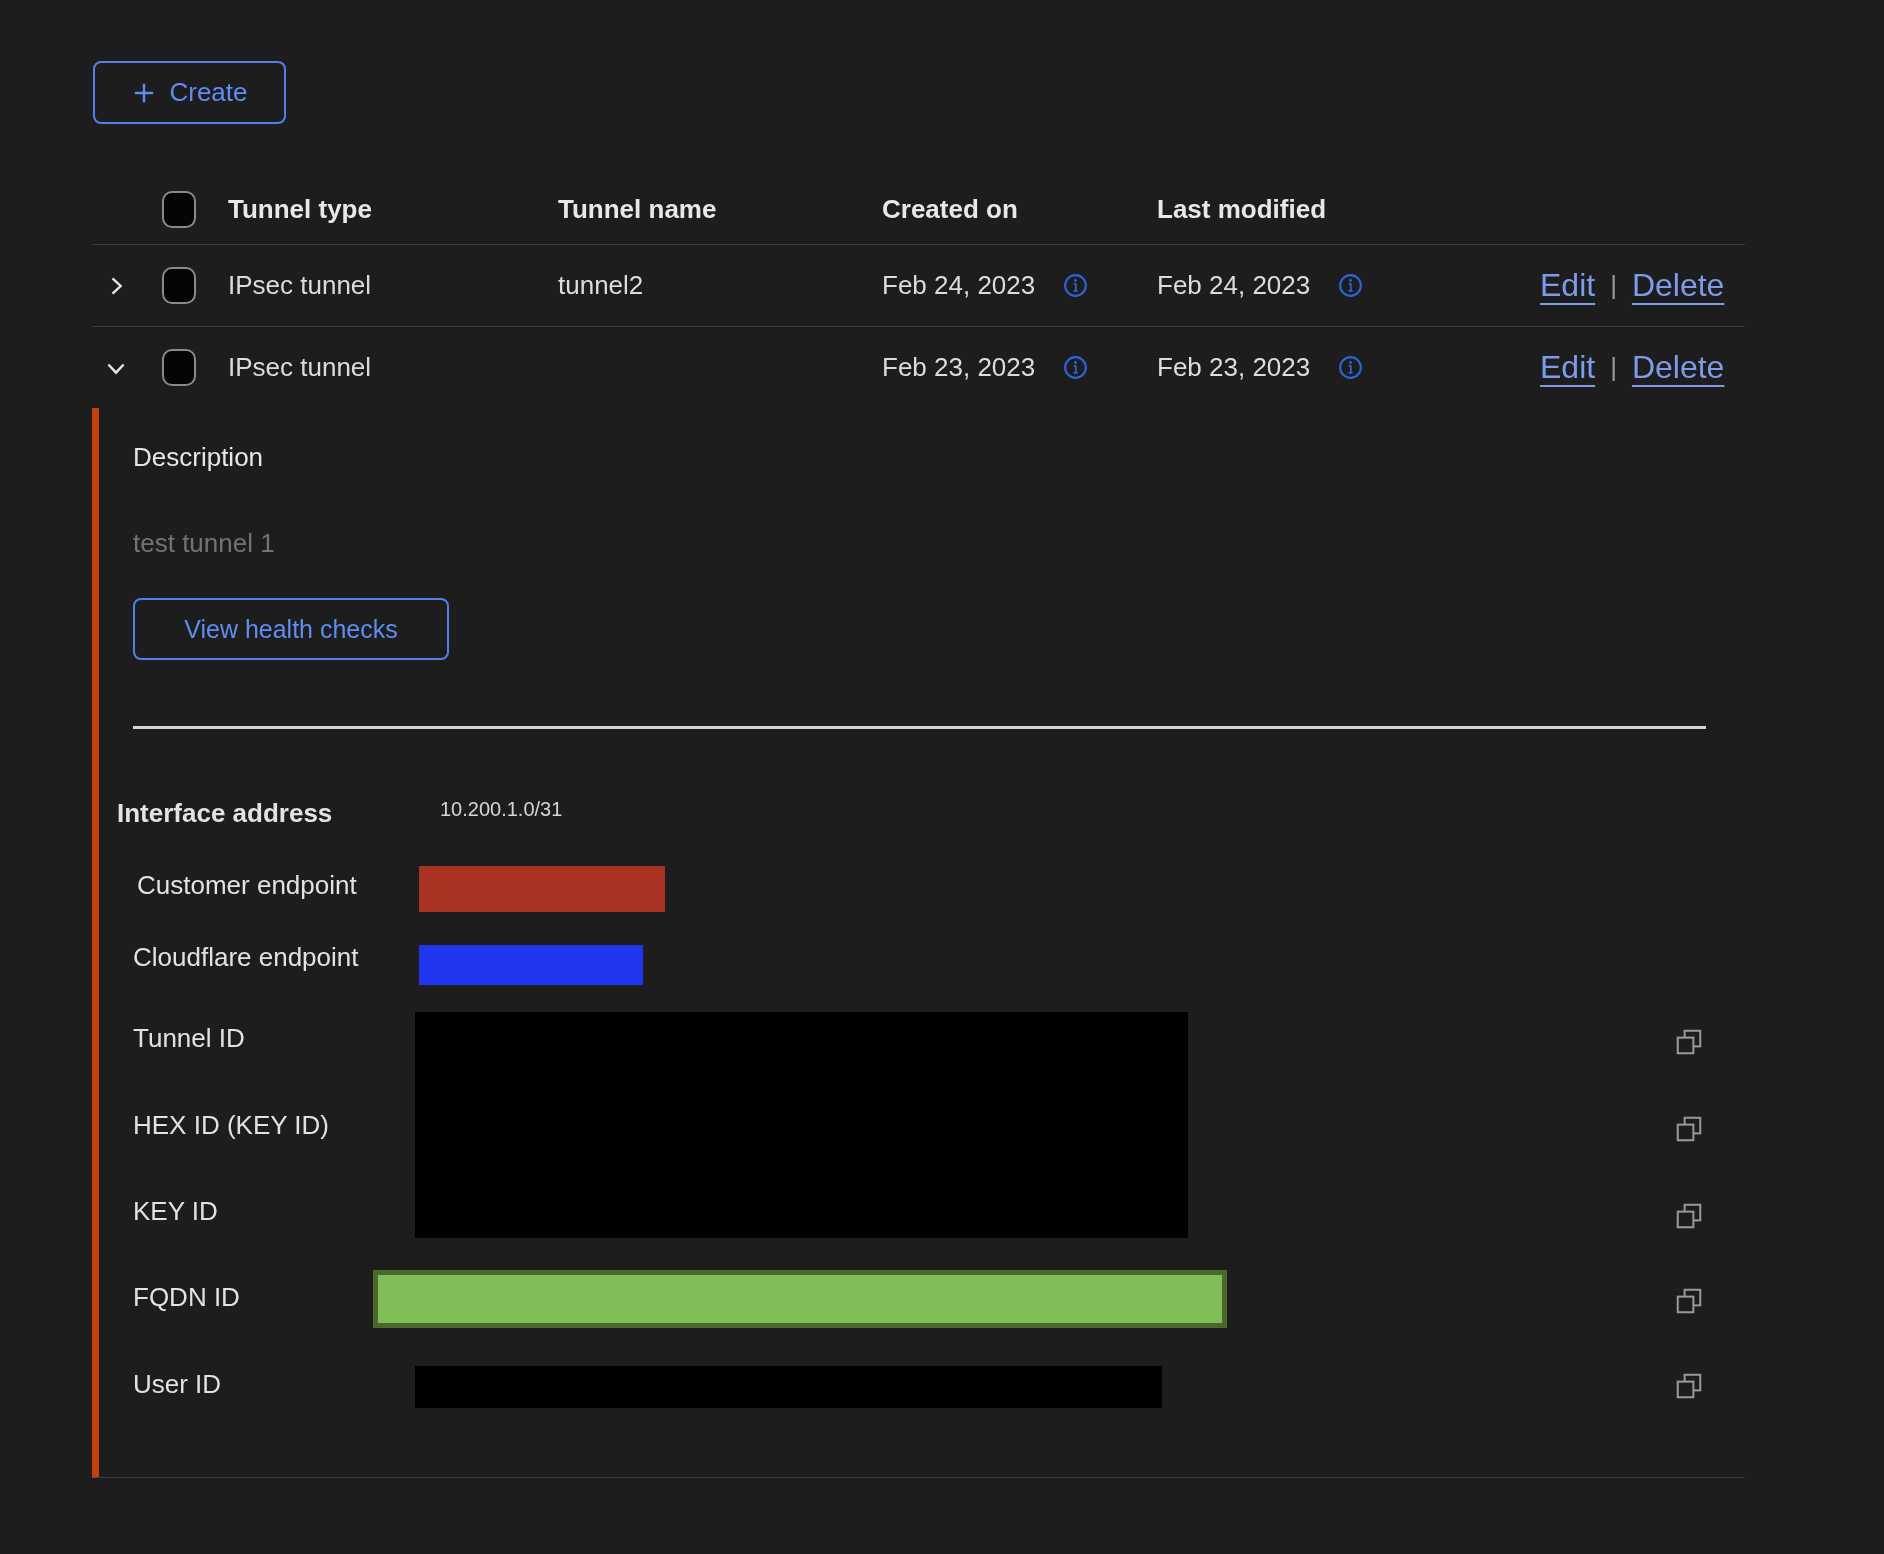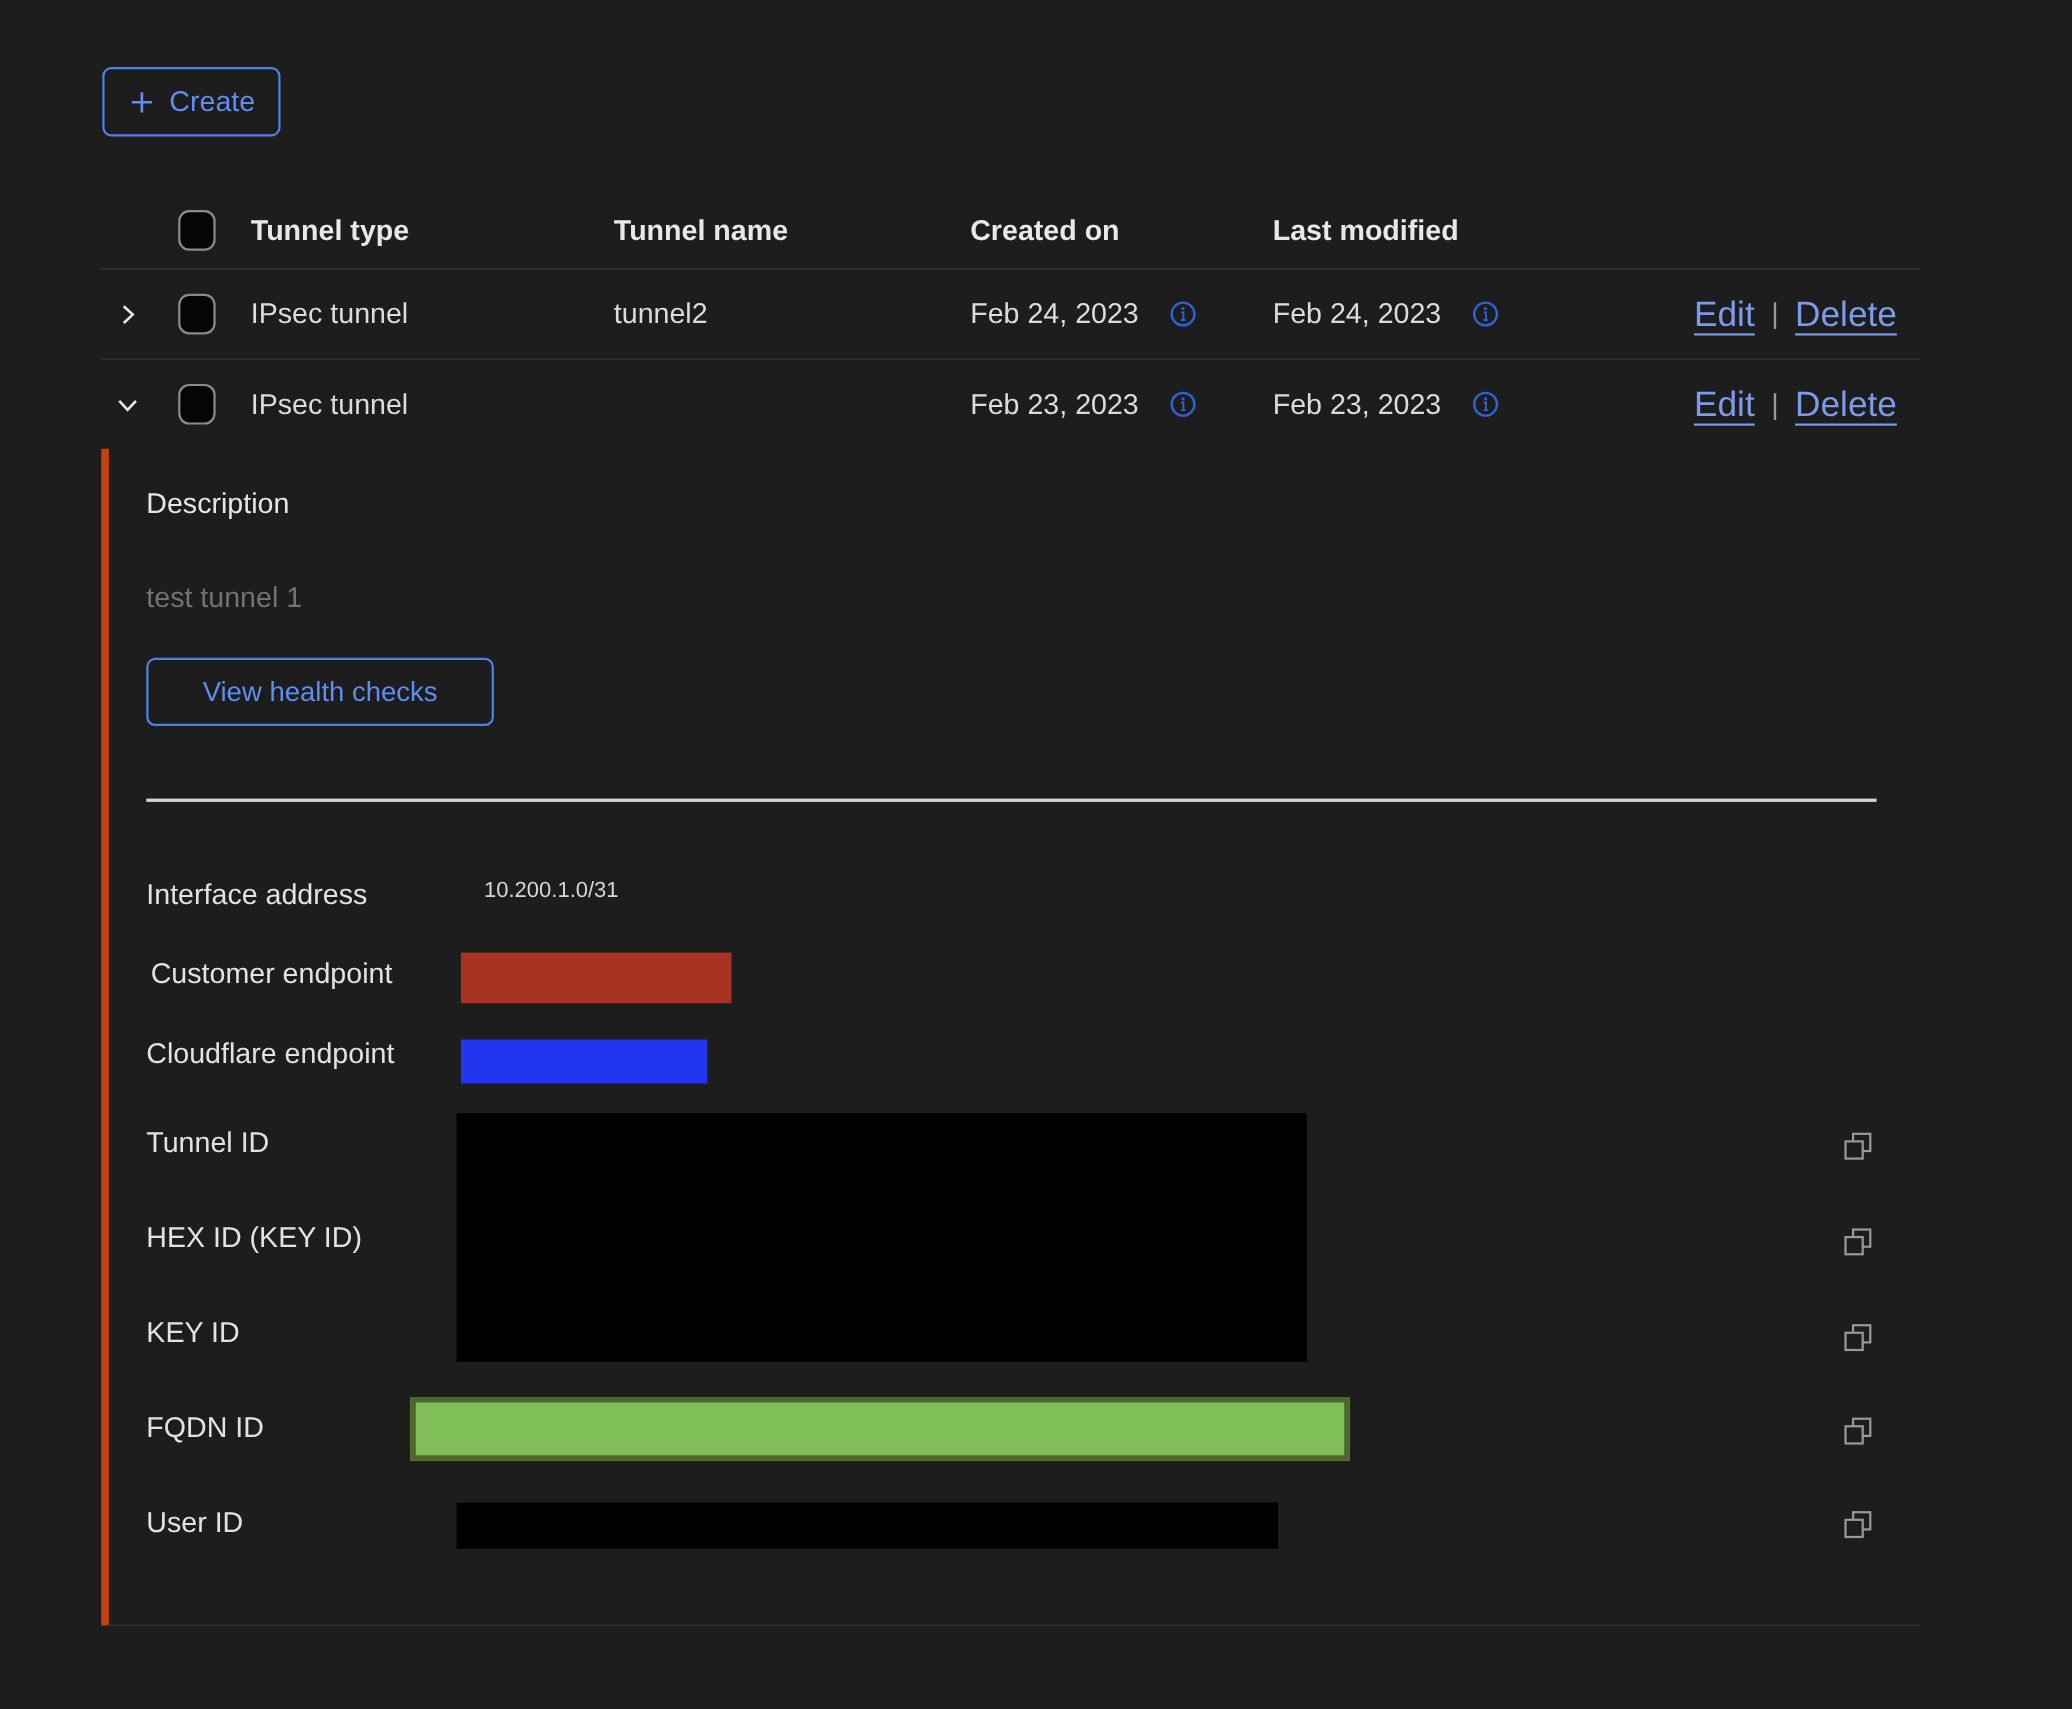--- a/index.html
+++ b/index.html
@@ -11,21 +11,21 @@
     background: #1d1d1d;
     font-family: "Liberation Sans", sans-serif;
     color: #e4e4e4;
     overflow: hidden;
   }
 
   
   .create-btn {
     position: absolute;
     left: 93px; top: 61px;
-    width: 162px; height: 63px;
+    width: 193px; height: 63px;
     background: transparent;
     border: 2px solid #4e82e8;
     border-radius: 8px;
     color: #5f8df2;
     font-family: "Liberation Sans", sans-serif;
     font-size: 26px;
     display: flex; align-items: center; justify-content: center;
     gap: 12px;
     cursor: pointer;
   }
@@ -95,21 +95,21 @@
     color: #5f8df2;
     font-family: "Liberation Sans", sans-serif;
     font-size: 25px;
     cursor: pointer;
   }
   .d-divider { left: 34px; top: 318px; width: 1573px; height: 3px; background: #d6d6d6; }
 
   .f-label { font-size: 26px; color: #e2e2e2; }
   .f-value { font-size: 20px; color: #d6d6d6; }
 
-  .l-interface { left: 34px; top: 390px; }
+  .l-interface { left: 18px; top: 390px; font-weight: bold; }
   .v-interface { left: 341px; top: 390px; }
   .l-customer  { left: 38px; top: 462px; text-align: right; }
   .r-customer  { left: 320px; top: 458px; width: 246px; height: 46px; background: #a93322; }
   .l-cloudflare{ left: 34px; top: 534px; }
   .r-cloudflare{ left: 320px; top: 537px; width: 224px; height: 40px; background: #2135ef; }
   .l-tunnelid  { left: 34px; top: 615px; }
   .r-bigblack  { left: 316px; top: 604px; width: 773px; height: 226px; background: #000000; }
   .l-hexid     { left: 34px; top: 702px; }
   .l-keyid     { left: 34px; top: 788px; }
   .l-fqdn      { left: 34px; top: 874px; }

